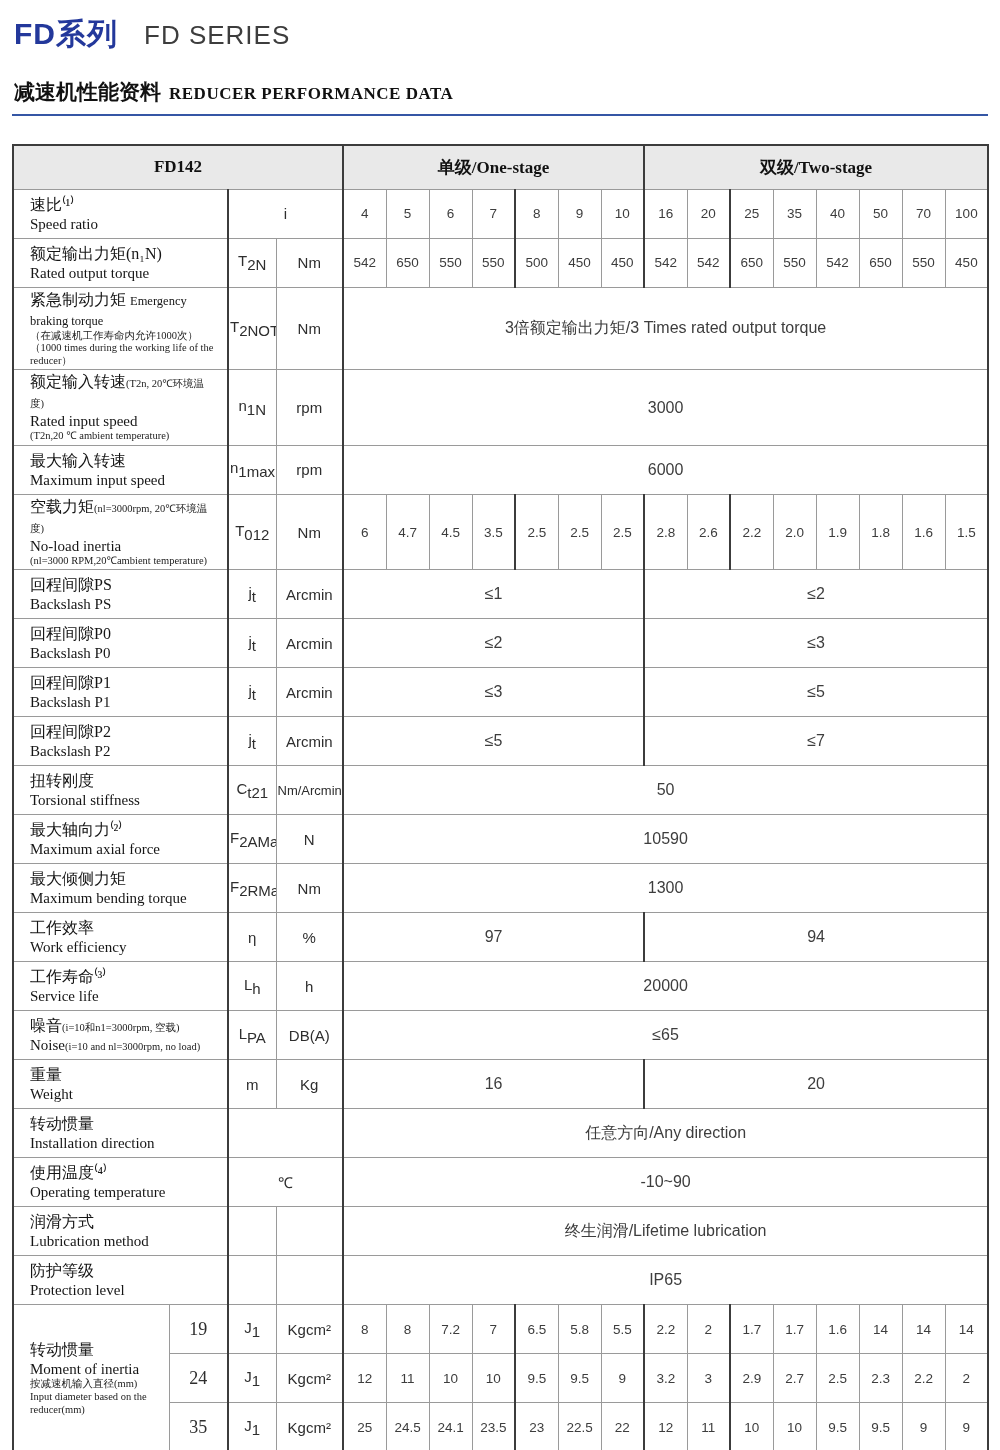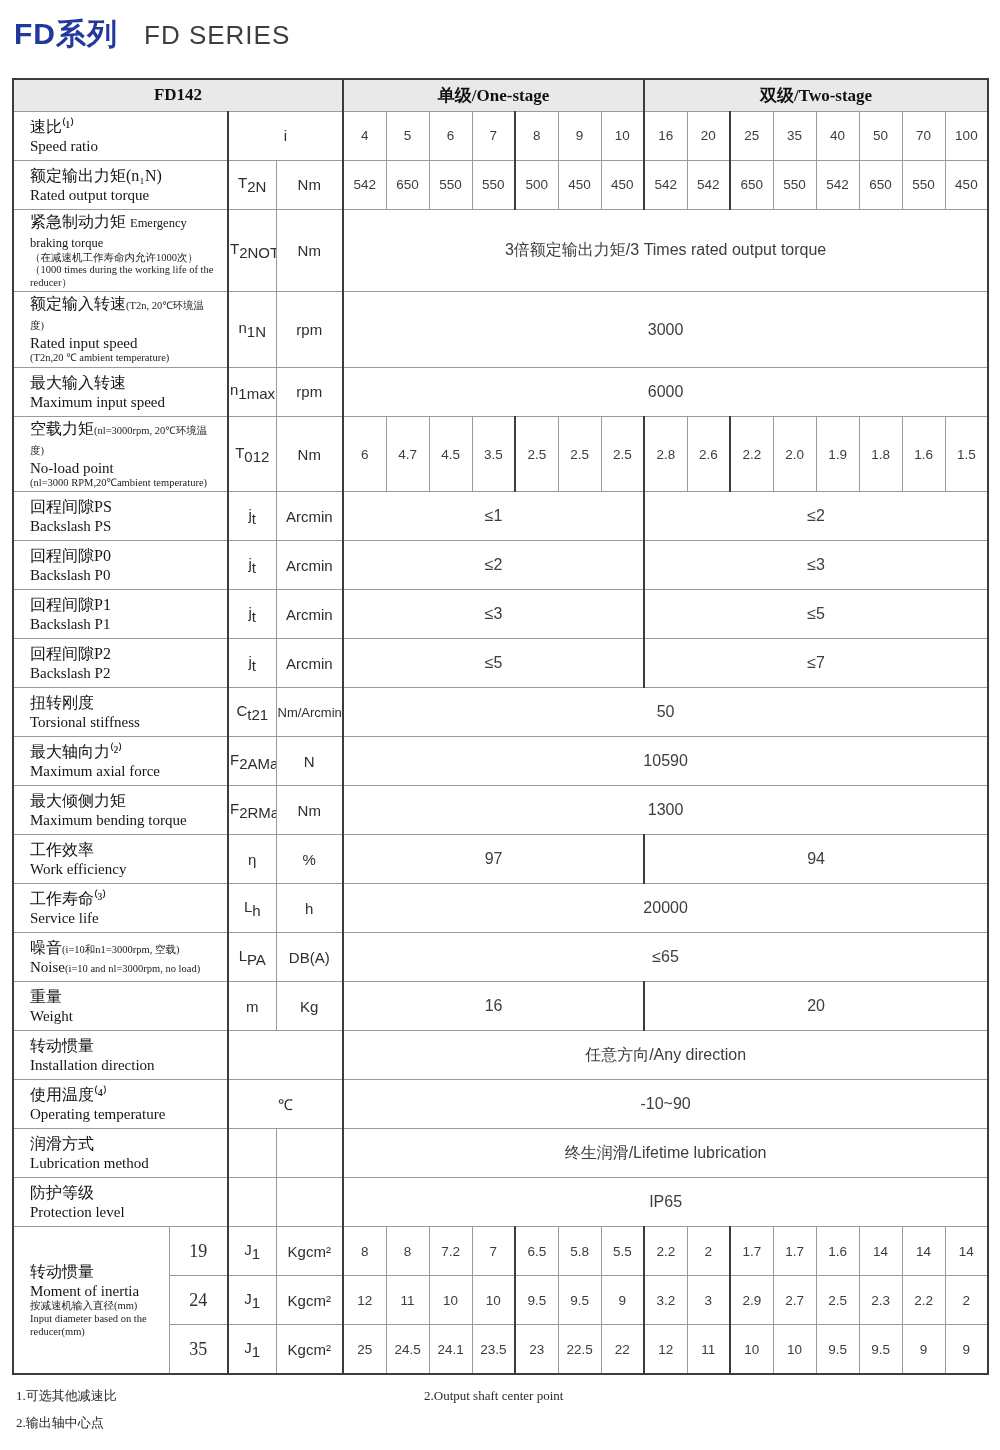--- a/index.html
+++ b/index.html
@@ -6,21 +6,21 @@
   .page{width:1000px;height:1450px;background:#fff;box-sizing:border-box;padding:14px 12px 0 12px;font-family:"Liberation Serif",serif;}
   .titlebar{padding-left:2px;margin-bottom:23px;}
   .title-zh{color:#23389b;font-family:"Liberation Sans",sans-serif;font-weight:bold;font-size:30px;letter-spacing:1px;}
   .title-en{color:#3d3d3d;font-family:"Liberation Sans",sans-serif;font-size:26px;margin-left:26px;letter-spacing:1px;}
   .subbar{border-bottom:2px solid #3556a5;padding:0 2px 8px 2px;margin-bottom:28px;}
   .sub-zh{font-size:21px;font-weight:bold;color:#111;}
   .sub-en{font-size:17px;font-weight:bold;color:#111;margin-left:8px;letter-spacing:0.5px;}
   table.perf{border-collapse:collapse;table-layout:fixed;width:976px;border:2px solid #3c3c3c;}
   table.perf td{border:1px solid #9a9a9a;overflow:hidden;vertical-align:middle;box-sizing:border-box;}
   tr.rw{height:49px;}
-  tr.rh{height:32px;}
+  tr.rh{height:44px;}
   td.hd{background:#e9e9e9;font-weight:bold;font-size:17px;text-align:center;color:#111;}
   td.lab{padding:2px 12px 2px 16px;}
   .zh{font-size:16px;color:#151515;line-height:1.25;}
   .en{font-size:15px;color:#151515;line-height:1.2;}
   .note{font-size:10.5px;color:#222;line-height:1.2;}
   .inline-note{font-size:10.5px;color:#222;}
   .inline-en{font-size:12.5px;color:#151515;}
   td.sym,td.unit,td.symunit{text-align:center;font-family:"Liberation Sans",sans-serif;font-size:15px;color:#2e2e2e;}
   td.sym sub{font-size:15px;}
   td.v{text-align:center;font-family:"Liberation Sans",sans-serif;font-size:13.5px;color:#3d3d3d;}
@@ -34,20 +34,23 @@
 </style>
 </head>
 <body>
 
 <div class="page">
 
   <div class="titlebar">
     <span class="title-zh">FD系列</span><span class="title-en">FD SERIES</span>
   </div>
 
+  <div class="subbar">
+    <span class="sub-zh">减速机性能资料</span><span class="sub-en">REDUCER PERFORMANCE DATA</span>
+  </div>
 
   <table class="perf">
     <colgroup>
       <col style="width:156px">
         <col style="width:59px">
         <col style="width:48px">
         <col style="width:67px">
       <col style="width:43px">
         <col style="width:43px">
         <col style="width:43px">
@@ -147,21 +150,21 @@
         <div class="en">Maximum input speed</div>
       </td>
       <td class="sym bD"><span>n</span><sub>1max</sub></td>
       <td class="unit">rpm</td>
       <td class="vm bD" colspan="15">6000</td>
     </tr>
 
     <tr class="rw">
       <td class="lab" colspan="2">
         <div class="zh"><span>空载力矩</span><span class="inline-note">(nl=3000rpm, 20℃环境温度)</span></div>
-        <div class="en">No-load point</div>
+        <div class="en">No-load inertia</div>
         <div class="note">(nl=3000 RPM,20℃ambient temperature)</div>
       </td>
       <td class="sym bD"><span>T</span><sub>012</sub></td>
       <td class="unit">Nm</td>
       <td class="v bD">6</td>
       <td class="v">4.7</td>
       <td class="v">4.5</td>
       <td class="v">3.5</td>
       <td class="v bD">2.5</td>
       <td class="v">2.5</td>

